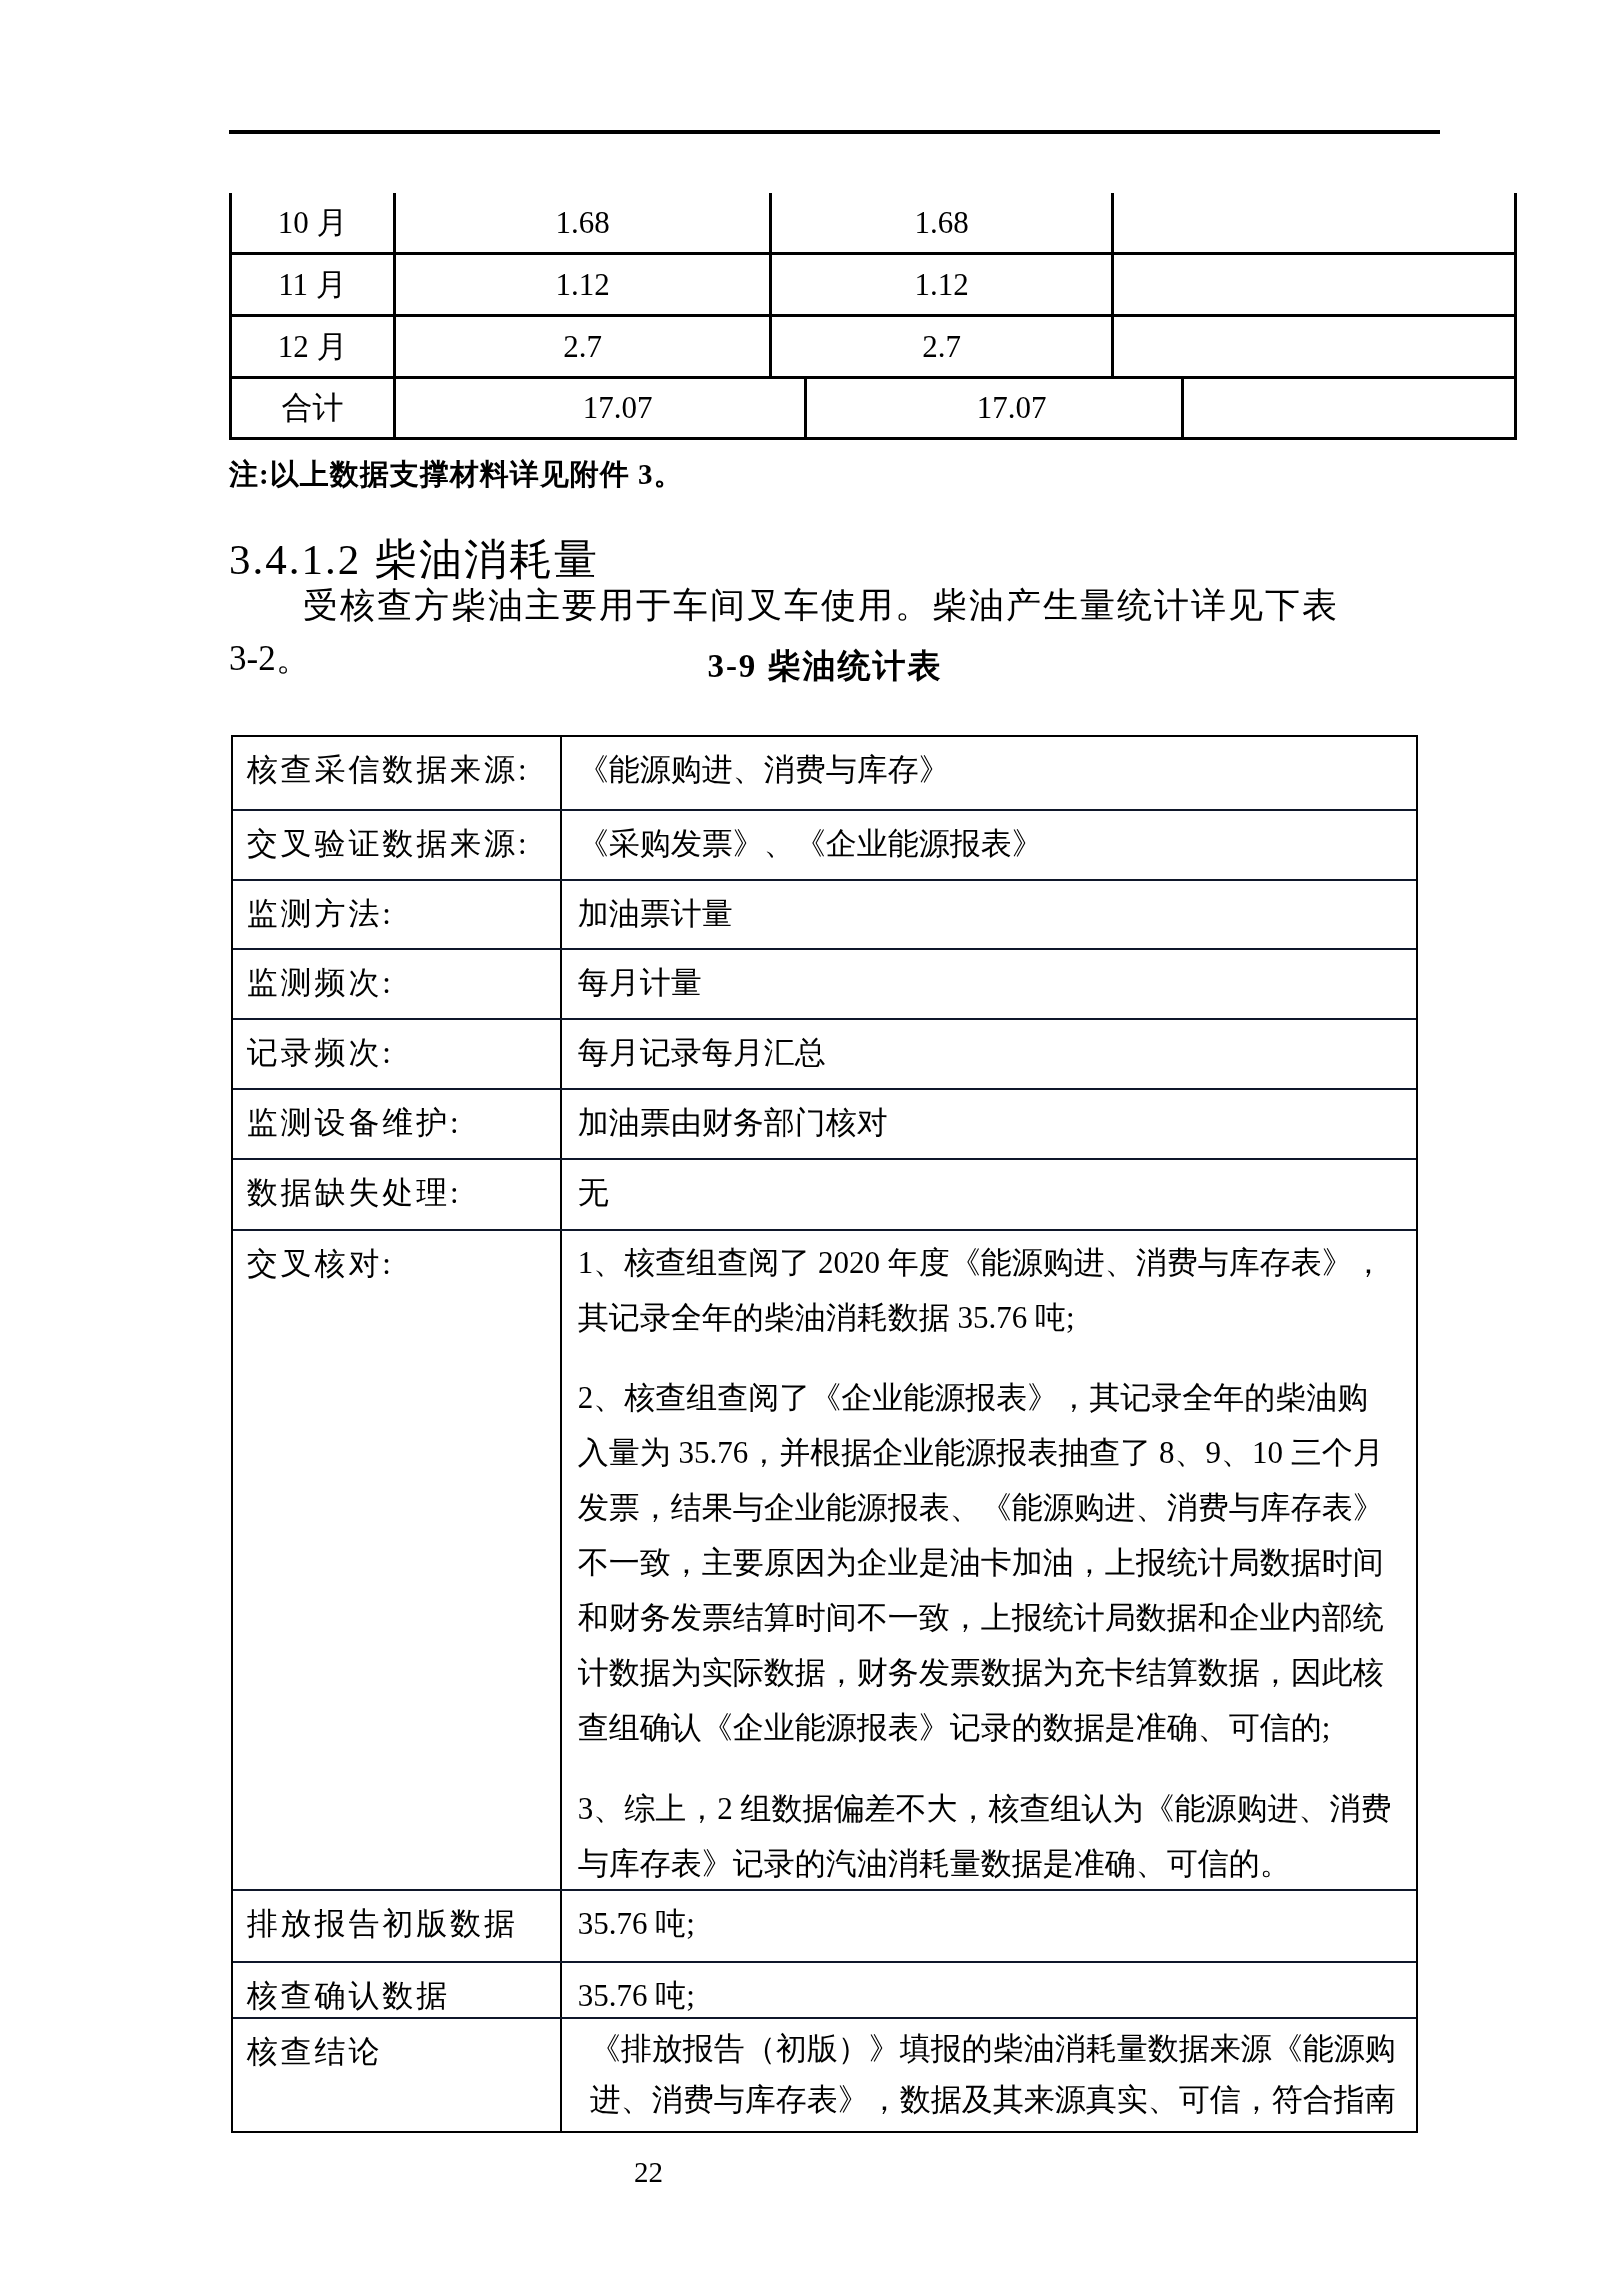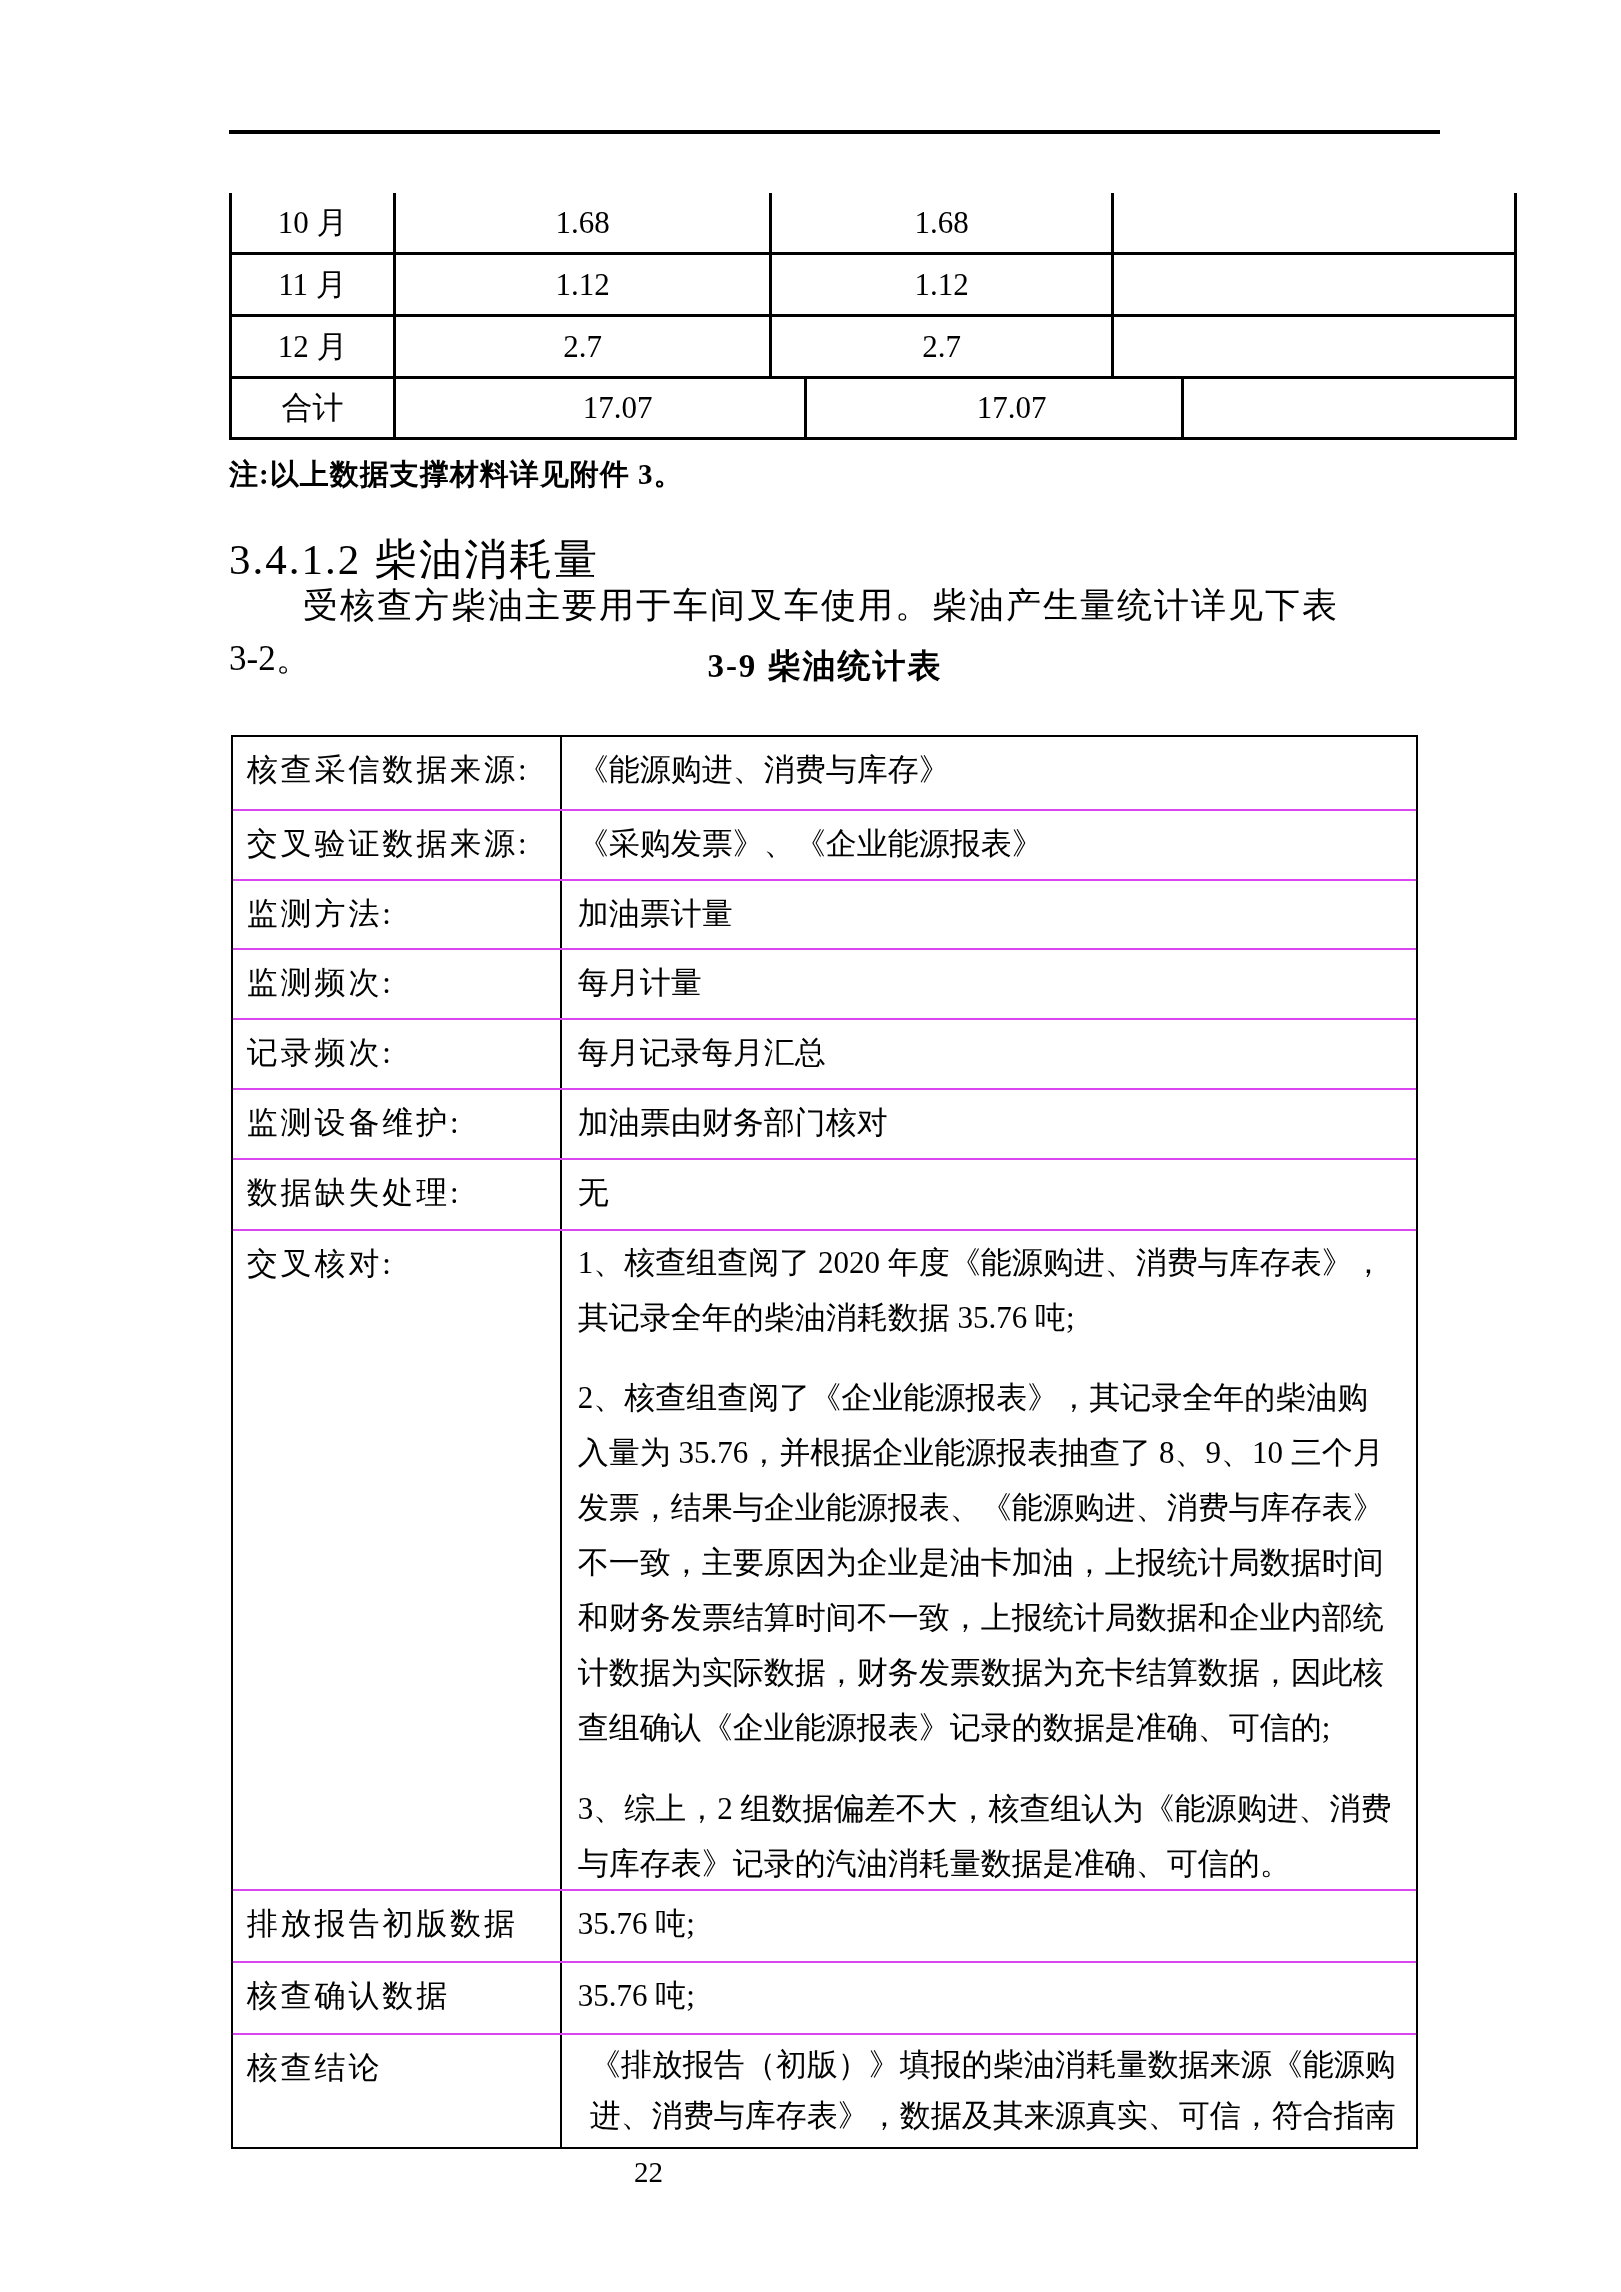--- a/index.html
+++ b/index.html
@@ -24,21 +24,21 @@
   .heading{position:absolute;left:229px;top:531px;font-size:43px;letter-spacing:2px;}
   .para1{position:absolute;left:229px;top:582px;width:1274px;font-size:35px;
          text-indent:74px;white-space:nowrap;letter-spacing:2px;}
   .para2{position:absolute;left:229px;top:635px;font-size:35px;}
   .caption{position:absolute;left:229px;top:644px;width:1192px;text-align:center;
            font-size:33px;font-weight:bold;letter-spacing:2px;}
 
   
   .table2{position:absolute;left:231px;top:735px;width:1187px;
           border:2.9px solid #000;box-sizing:border-box;}
-  .t2-row{display:grid;grid-template-columns:329px 1fr;border-bottom:2px solid #d946ef;
+  .t2-row{display:grid;grid-template-columns:329px 1fr;border-bottom:2px solid #0f172a;
           box-sizing:border-box;overflow:hidden;}
   .t2-row:last-child{border-bottom:none;gap:12px;}
   .t2-label{border-right:2px solid #000;padding:11.8px 7.8px 0 13.7px;font-size:31px;
             letter-spacing:2.9px;box-sizing:border-box;overflow:hidden;}
   .t2-value{padding:11.8px 9.8px 0 15.7px;font-size:31px;box-sizing:border-box;overflow:hidden;}
   .t2-value.multi{padding-top:3.9px;}
   .line{line-height:55px;white-space:nowrap;}
   .pgap{margin-top:25.5px;}
   .concl .line{line-height:51px;}
   .concl{padding-top:7.8px;}
@@ -138,21 +138,21 @@
         <div class="line pgap">3、综上，2 组数据偏差不大，核查组认为《能源购进、消费</div>
         <div class="line">与库存表》记录的汽油消耗量数据是准确、可信的。</div>
       </div>
     </div>
 
     <div class="t2-row" style="height:72px">
       <div class="t2-label">排放报告初版数据</div>
       <div class="t2-value">35.76 吨;</div>
     </div>
 
-    <div class="t2-row" style="height:72px">
+    <div class="t2-row" style="height:56px">
       <div class="t2-label">核查确认数据</div>
       <div class="t2-value">35.76 吨;</div>
     </div>
 
     <div class="t2-row" style="height:112px">
       <div class="t2-label">核查结论</div>
       <div class="t2-value multi concl">
         <div class="line">《排放报告（初版）》填报的柴油消耗量数据来源《能源购</div>
         <div class="line">进、消费与库存表》，数据及其来源真实、可信，符合指南</div>
       </div>

